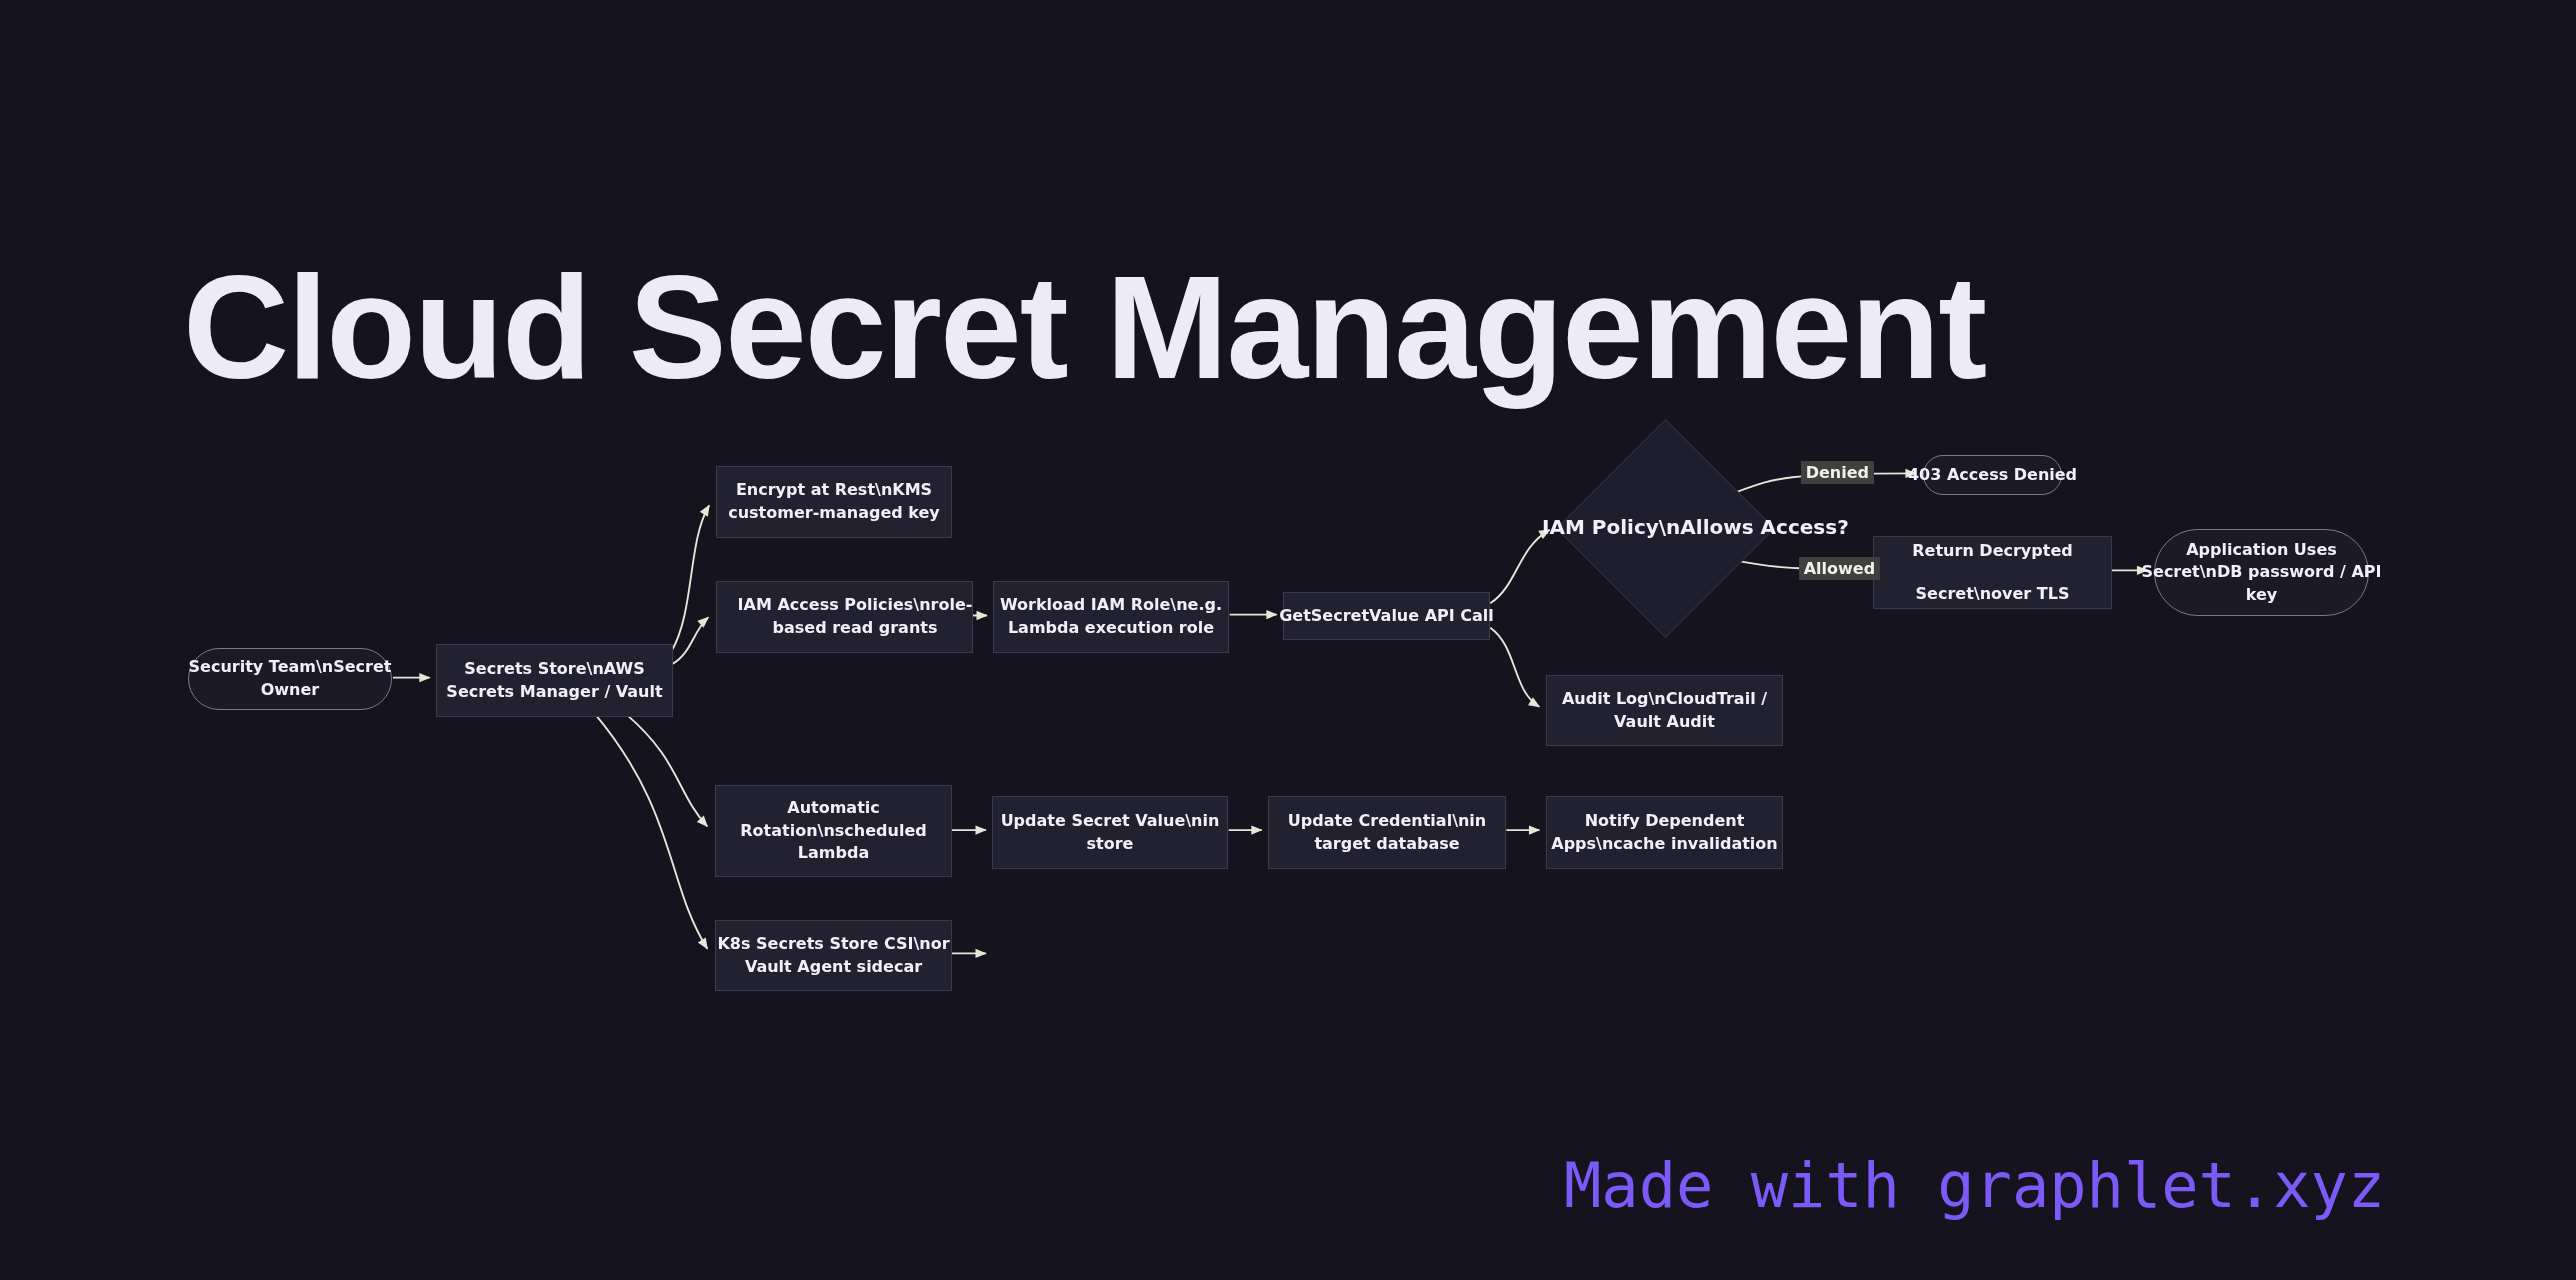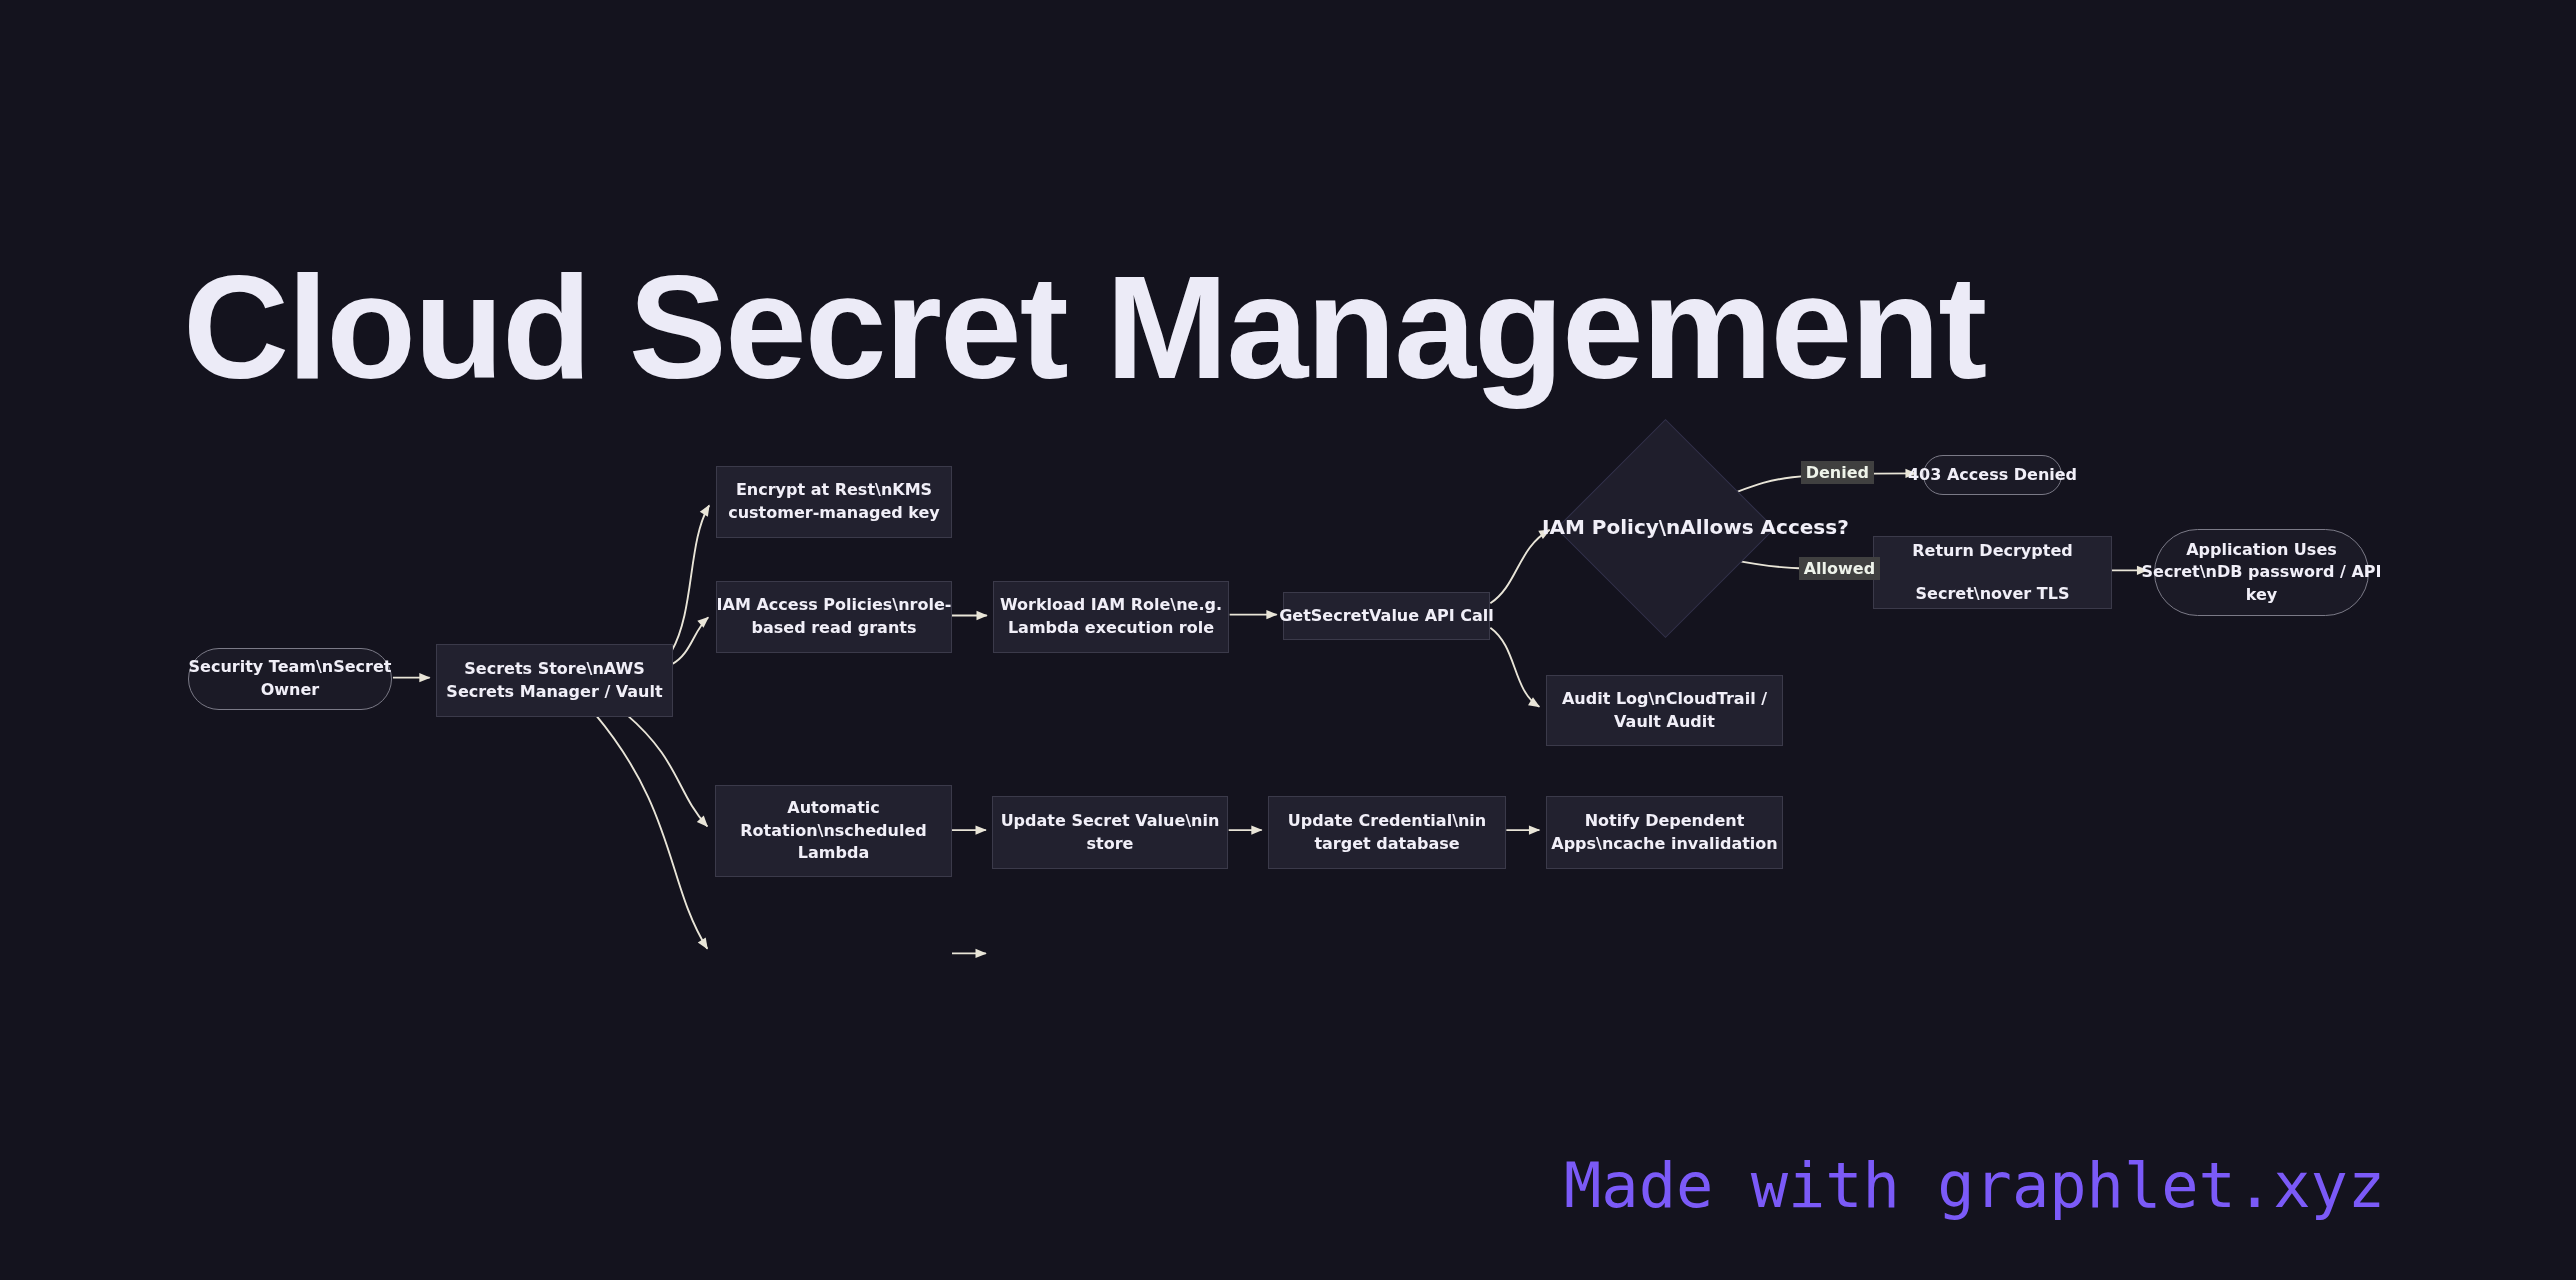--- a/index.html
+++ b/index.html
@@ -63,21 +63,21 @@
   <div class="node rect" style="left:436px;top:644px;width:235px;height:71px;">
     <span>Secrets Store\nAWS</span>
     <span>Secrets Manager / Vault</span>
   </div>
 
   <div class="node rect" style="left:716px;top:466px;width:234px;height:70px;">
     <span>Encrypt at Rest\nKMS</span>
     <span>customer-managed key</span>
   </div>
 
-  <div class="node rect" style="left:716px;top:581px;width:234px;height:70px;">
+  <div class="node rect" style="left:716px;top:581px;width:234px;height:70px;padding-left:21px;">
     <span>IAM Access Policies\nrole-</span>
     <span>based read grants</span>
   </div>
 
   <div class="node rect" style="left:993px;top:581px;width:234px;height:70px;">
     <span>Workload IAM Role\ne.g.</span>
     <span>Lambda execution role</span>
   </div>
 
   <div class="node rect" style="left:1283px;top:592px;width:205px;height:46px;">
@@ -126,18 +126,22 @@
   <div class="node rect" style="left:1268px;top:796px;width:236px;height:71px;">
     <span>Update Credential\nin</span>
     <span>target database</span>
   </div>
 
   <div class="node rect" style="left:1546px;top:796px;width:235px;height:71px;">
     <span>Notify Dependent</span>
     <span>Apps\ncache invalidation</span>
   </div>
 
+  <div class="node rect" style="left:715px;top:920px;width:235px;height:69px;">
+    <span>K8s Secrets Store CSI\nor</span>
+    <span>Vault Agent sidecar</span>
+  </div>
 
 
   <div id="watermark">Made with graphlet.xyz</div>
 
 </div>
 
 
 </body></html>

